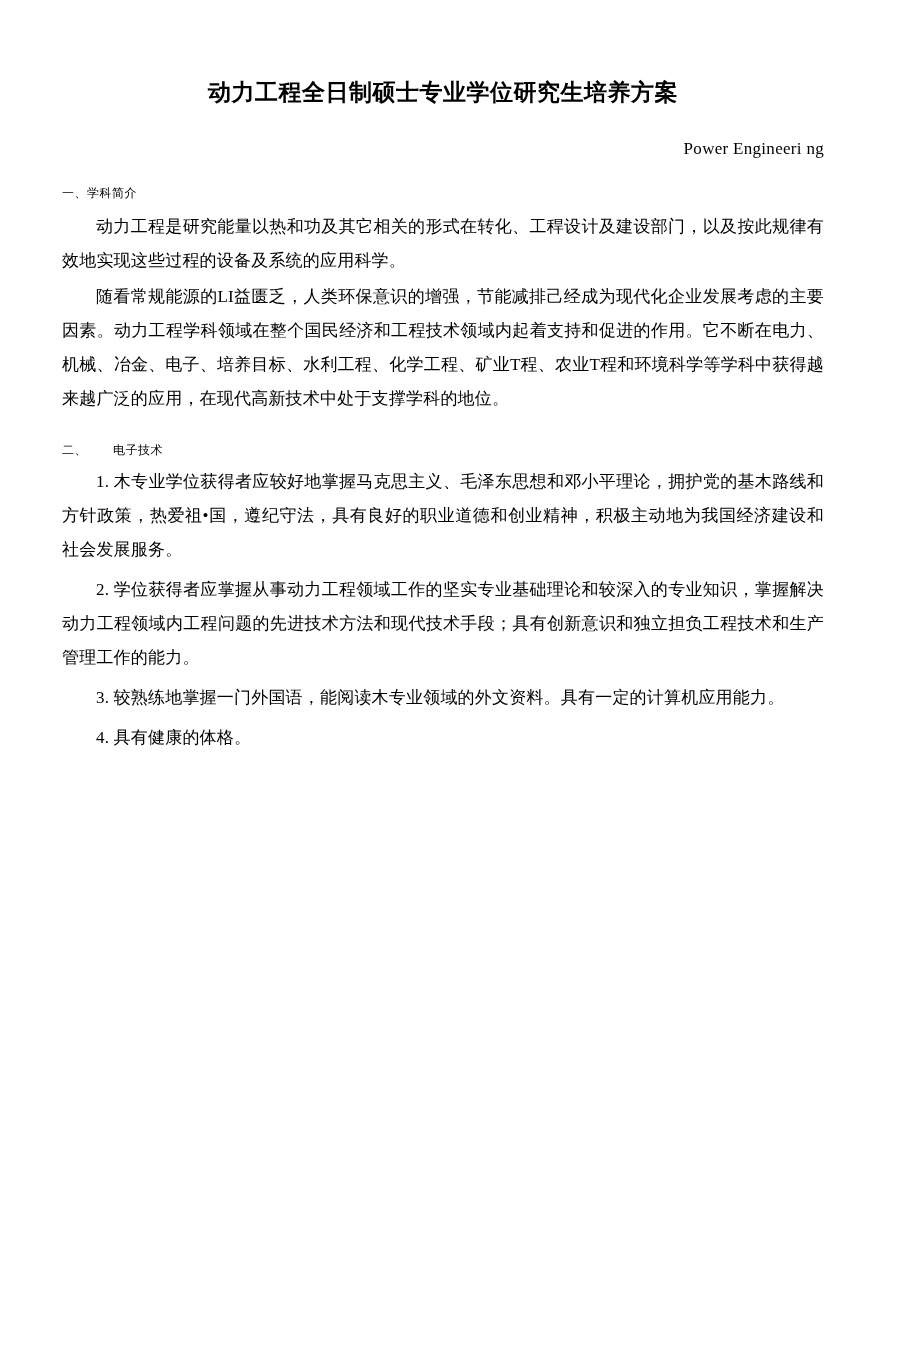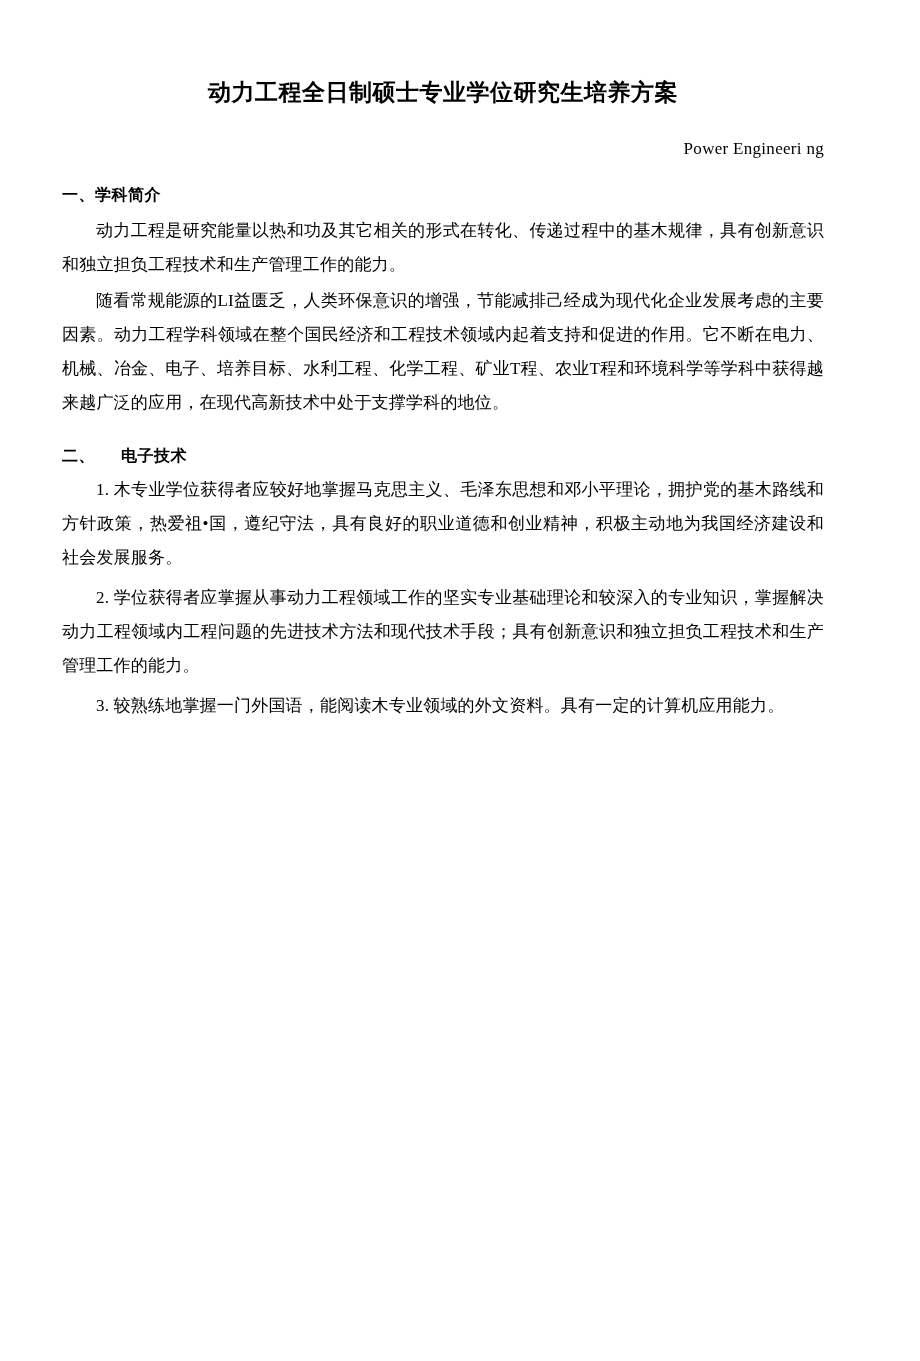--- a/index.html
+++ b/index.html
@@ -32,22 +32,22 @@
   }
   .doc-subtitle {
     font-family: "Liberation Serif", "DejaVu Serif", serif;
     font-size: 17px;
     text-align: right;
     margin: 28px 0 0 0;
     letter-spacing: 0.3px;
   }
   .section-heading {
     font-family: "DejaVu Sans", "Liberation Sans", sans-serif;
-    font-size: 16px;
-    font-weight: bold;
+    font-size: 12px;
+    font-weight: normal;
     margin: 26px 0 0 0;
     letter-spacing: 0.5px;
   }
   .section-heading.indent-gap .gap {
     display: inline-block;
     width: 26px;
   }
   p.body-text {
     font-size: 17px;
     line-height: 2.0;
@@ -74,25 +74,26 @@
 <body>
 
 <div class="page">
 
   <h1 class="doc-title">动力工程全日制硕士专业学位研究生培养方案</h1>
 
   <div class="doc-subtitle">Power Engineeri ng</div>
 
   <h2 class="section-heading">一、学科简介</h2>
 
-  <p class="body-text">动力工程是研究能量以热和功及其它相关的形式在转化、传递过程中的基木规律，具有创新意识和独立担负工程技术和生产管理工作的能力。</p>
+  <p class="body-text">动力工程是研究能量以热和功及其它相关的形式在转化、工稈设计及建设部门，以及按此规律有效地实现这些过程的设备及系统的应用科学。</p>
   <p class="body-text tight">随看常规能源的LI益匮乏，人类环保意识的增强，节能减排己经成为现代化企业发展考虑的主要因素。动力工程学科领域在整个国民经济和工程技术领域内起着支持和促进的作用。它不断在电力、机械、冶金、电子、培养目标、水利工程、化学工程、矿业T程、农业T程和环境科学等学科中获得越来越广泛的应用，在现代高新技术中处于支撑学科的地位。</p>
 
   <h2 class="section-heading indent-gap">
     <span>二、</span><span class="gap"></span><span>电子技术</span>
   </h2>
 
 
   <p class="list-item">1. 木专业学位获得者应较好地掌握马克思主义、毛泽东思想和邓小平理论，拥护党的基木路线和方针政策，热爱祖•国，遵纪守法，具有良好的职业道德和创业精神，积极主动地为我国经济建设和社会发展服务。</p>
   <p class="list-item">2.  学位获得者应掌握从事动力工程领域工作的坚实专业基础理论和较深入的专业知识，掌握解决动力工程领域内工程问题的先进技术方法和现代技术手段；具有创新意识和独立担负工程技术和生产管理工作的能力。</p>
   <p class="list-item">3. 较熟练地掌握一门外国语，能阅读木专业领域的外文资料。具有一定的计算机应用能力。</p>
+  <p class="list-item">4. 具有健康的体格。</p>
 
 </div>
 
 </body></html>

